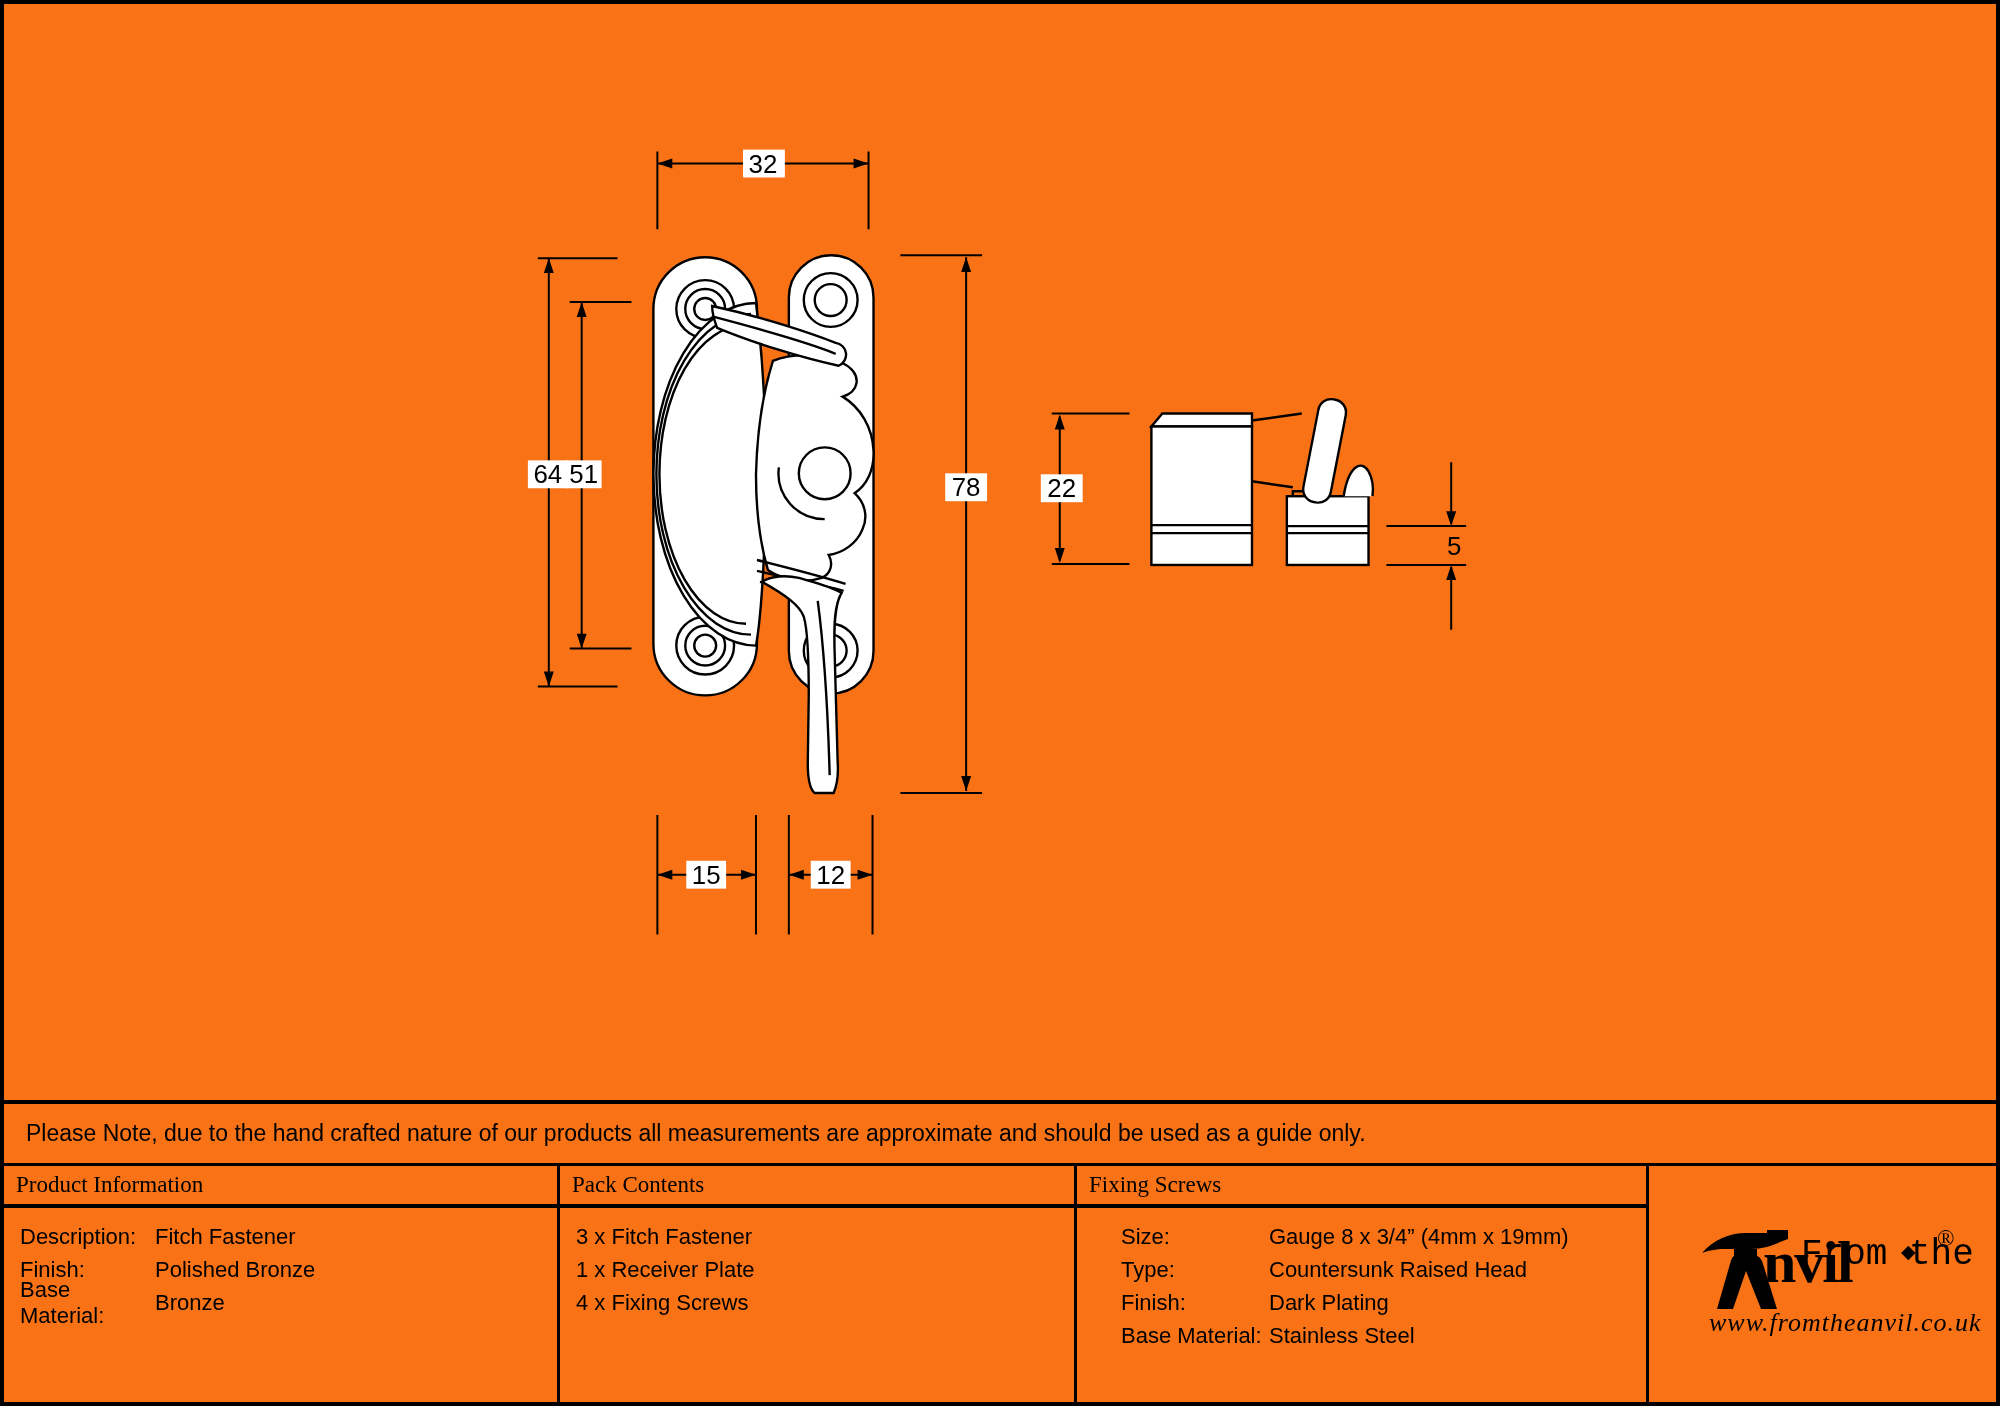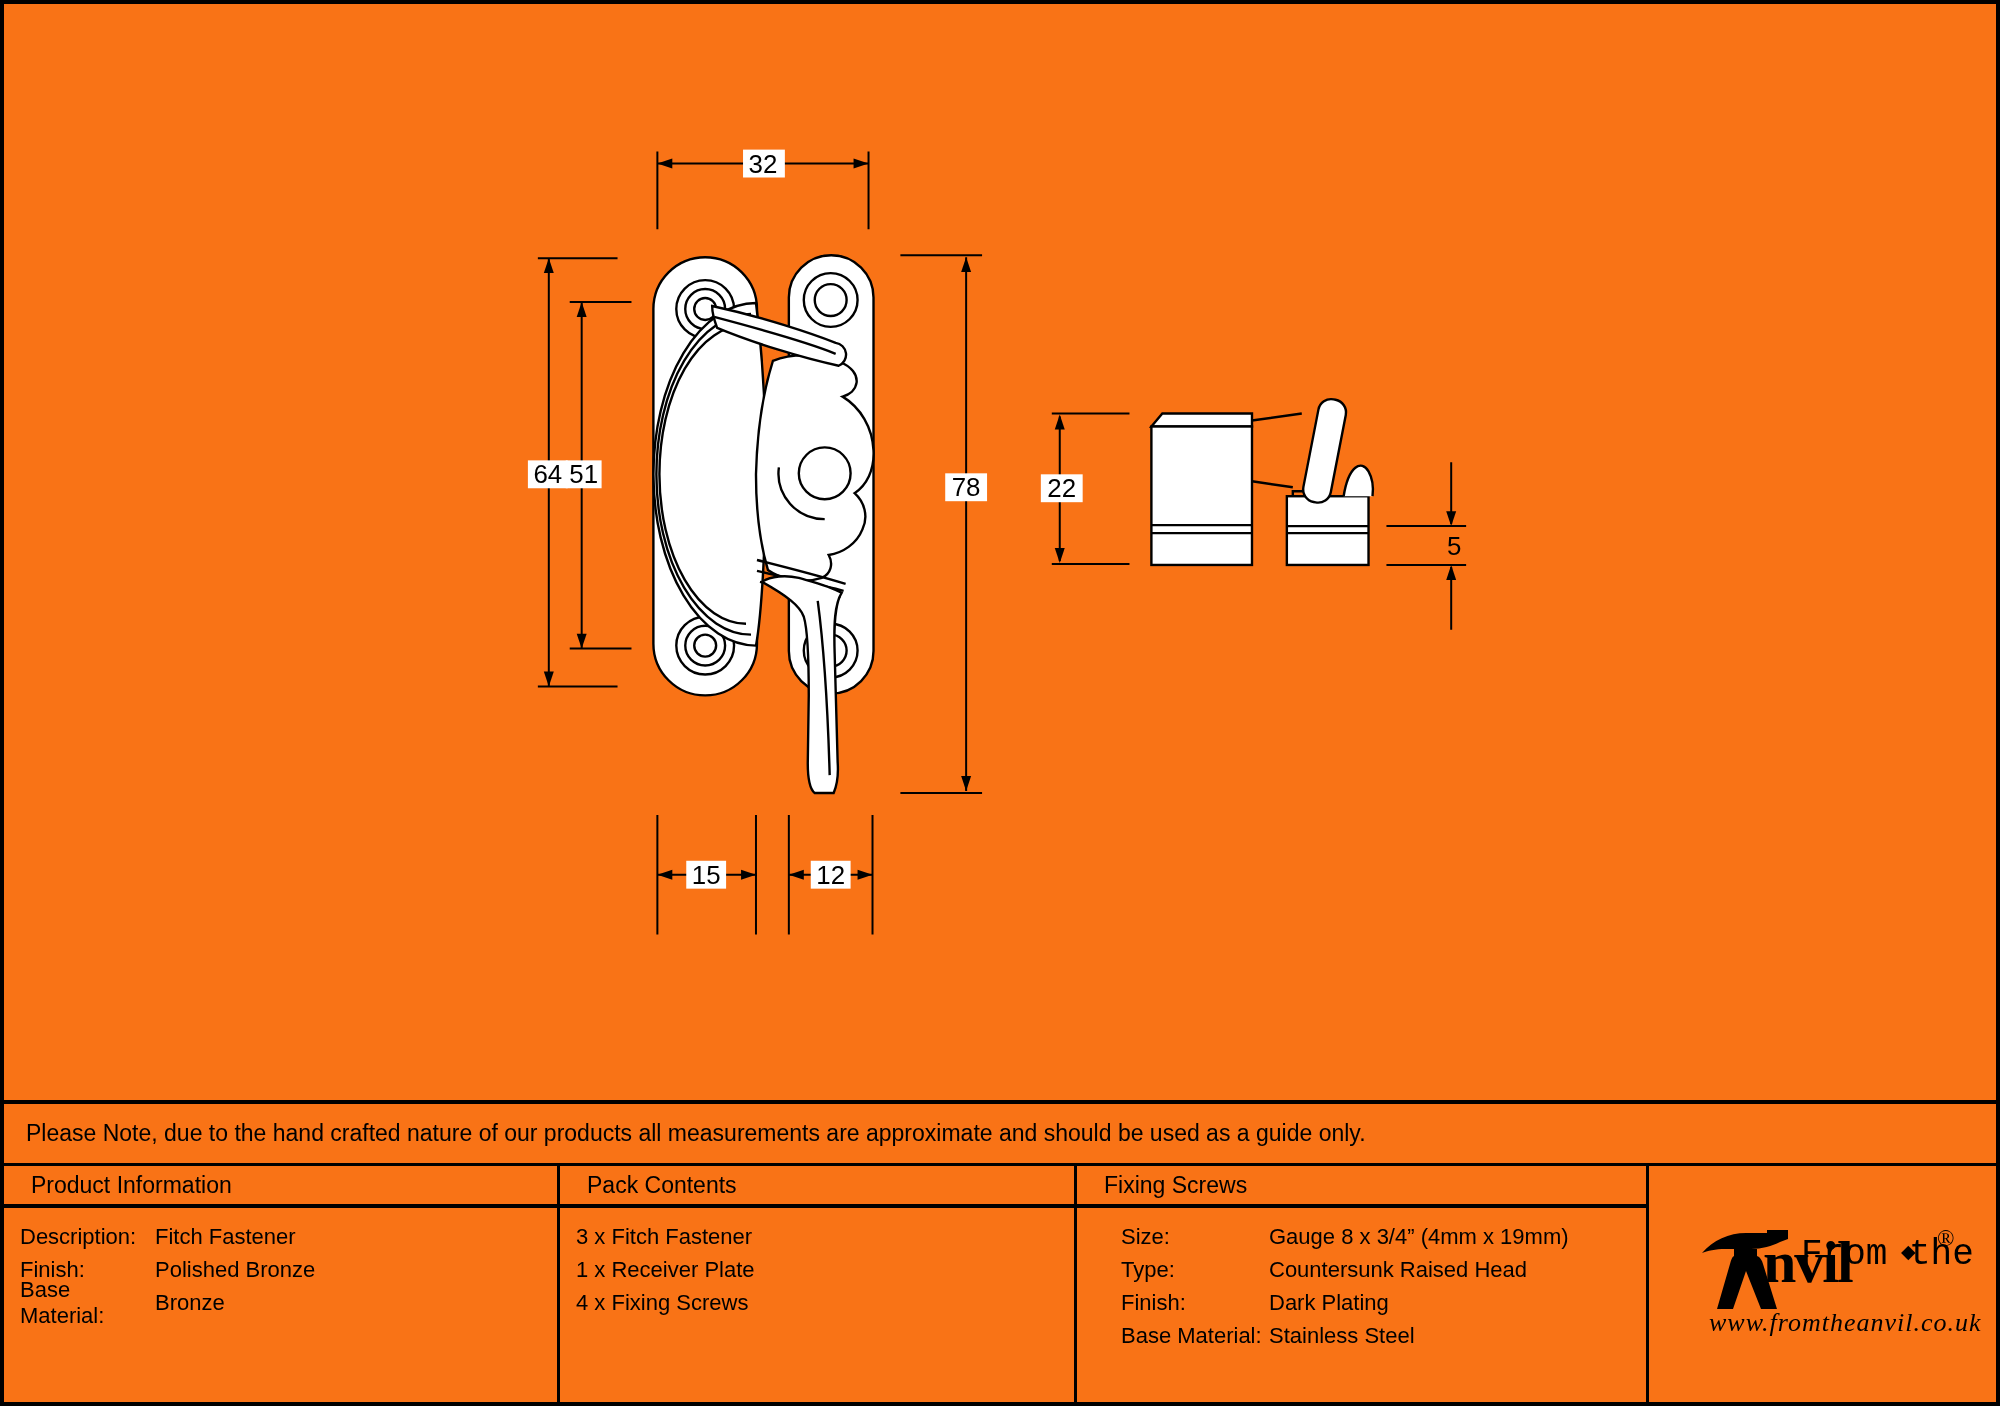--- a/index.html
+++ b/index.html
@@ -8,21 +8,21 @@
   .drawing{height:1096px;position:relative;}
   .drawing svg{position:absolute;left:0;top:0;width:100%;height:100%;}
   .note{border-top:4px solid #000;height:59px;display:flex;align-items:center;padding-left:22px;font-size:23px;}
   .bottom{flex:1;border-top:3px solid #000;display:flex;min-height:0;}
   .cols{width:1645px;display:flex;flex-direction:column;}
   .hrow{display:flex;height:38px;border-bottom:4px solid #000;}
   .brow{flex:1;display:flex;min-height:0;}
   .c1{width:556px;border-right:3px solid #000;box-sizing:border-box;}
   .c2{width:517px;border-right:3px solid #000;box-sizing:border-box;}
   .c3{flex:1;border-right:3px solid #000;box-sizing:border-box;}
-  .hcell{font-size:23px;display:flex;align-items:center;padding-left:27px;}
+  .hcell{font-size:23px;display:flex;align-items:center;padding-left:12px;font-family:Liberation Serif, serif;}
   .bcell{padding:12px 0 0 16px;font-size:22px;}
   .kv{display:flex;height:33px;align-items:center;}
   .kv .k{width:135px;flex:none;}
   .fx .k{width:148px;flex:none;margin-left:28px;}
   .pc-item{height:33px;display:flex;align-items:center;}
   .logo-cell{flex:1;position:relative;}
   .lg-from{position:absolute;left:152px;top:68px;font-family:Liberation Mono, monospace;font-size:36px;}
   .lg-diamond{position:absolute;left:252px;top:74px;font-size:19px;}
   .lg-nvil{position:absolute;left:114px;top:50px;font-family:"Liberation Serif",serif;font-size:60px;font-weight:bold;line-height:92px;letter-spacing:-2px;}
   .lg-reg{position:absolute;left:288px;top:60px;font-family:"Liberation Serif",serif;font-size:23px;}

